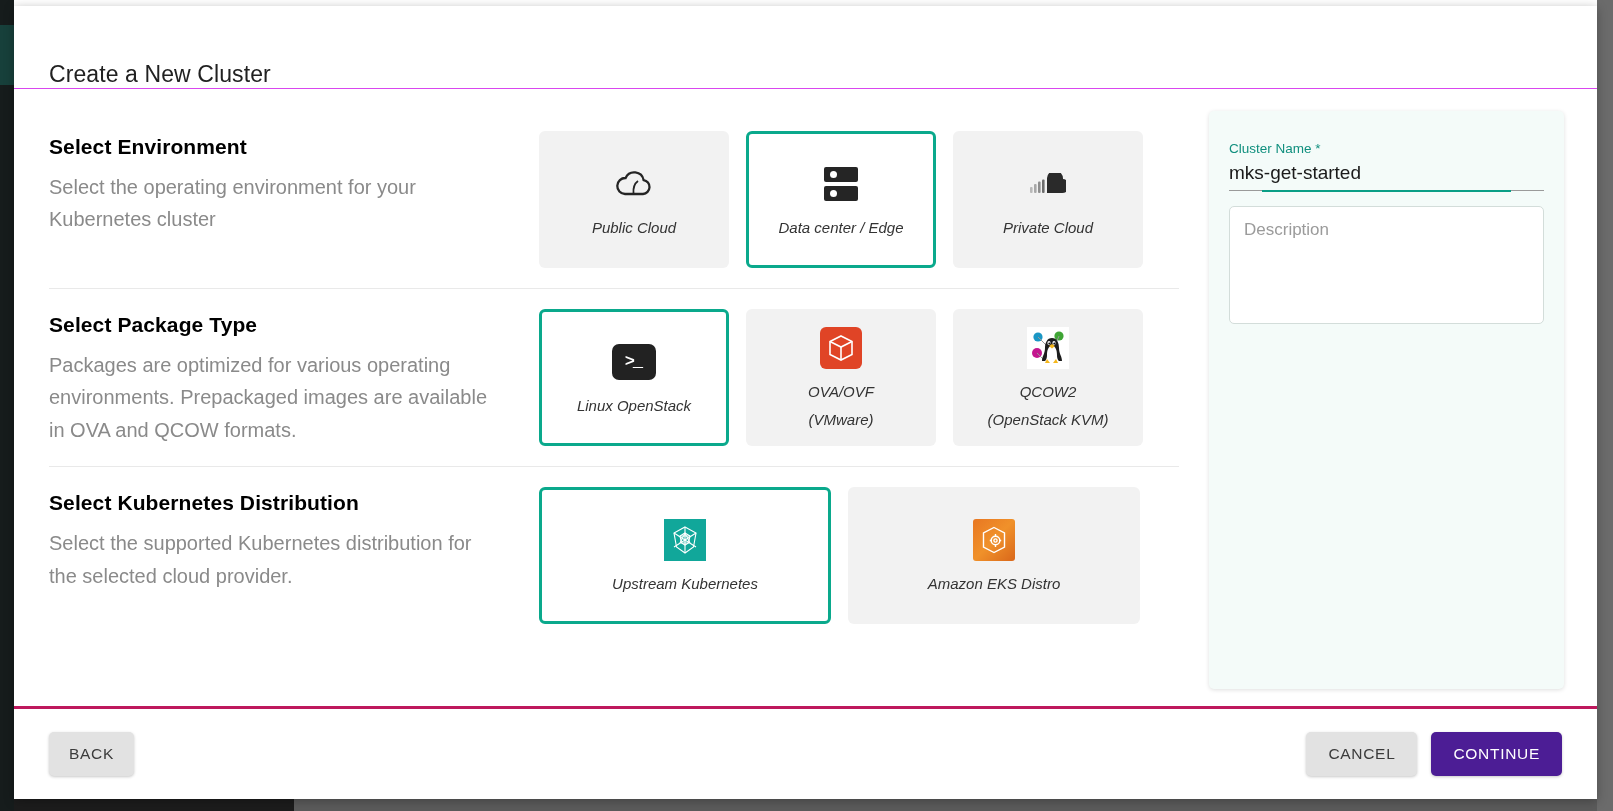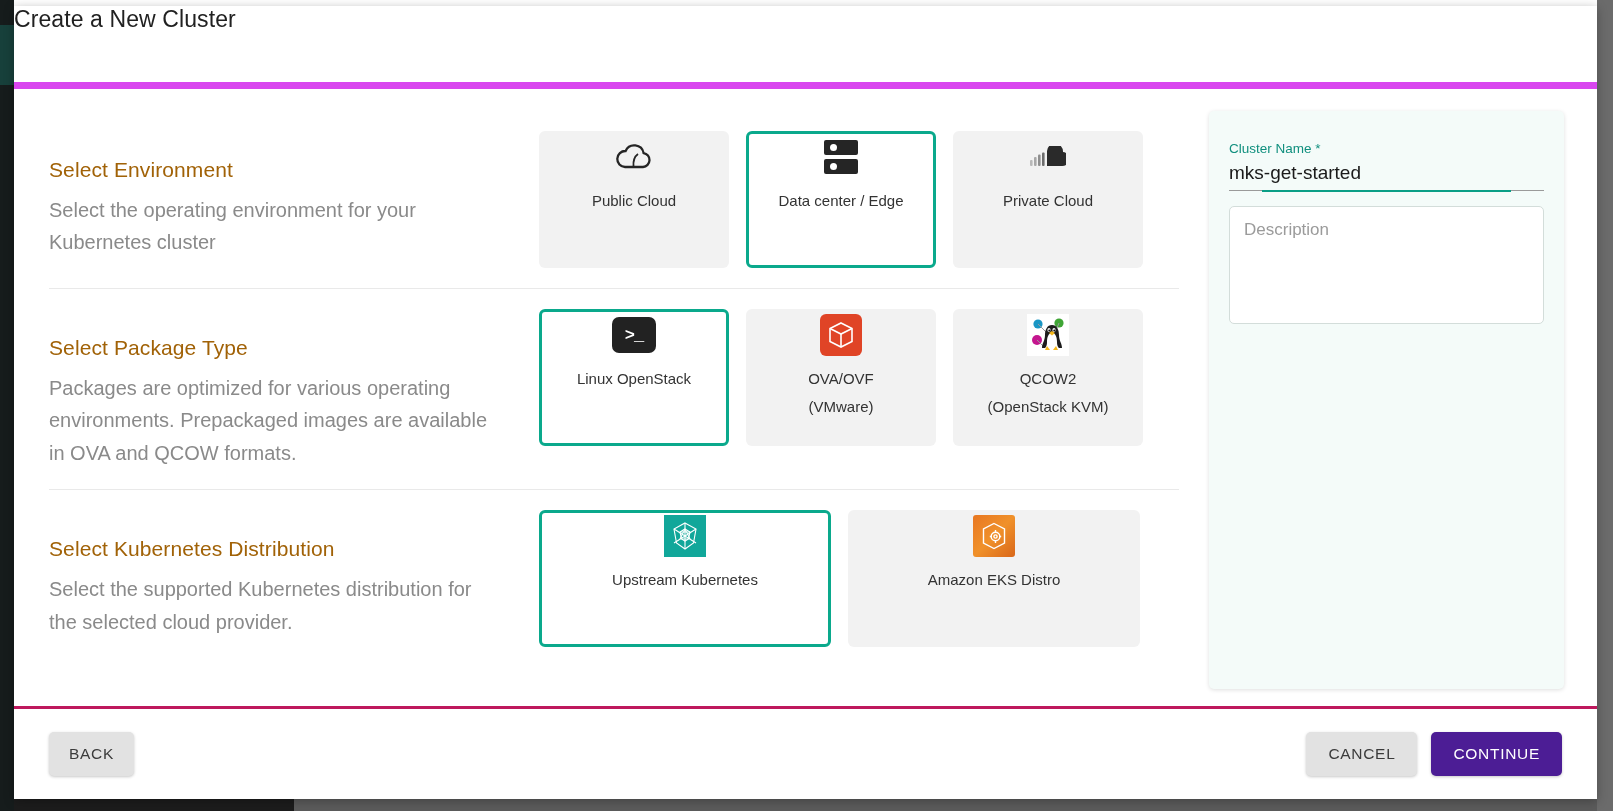--- a/index.html
+++ b/index.html
@@ -42,51 +42,53 @@
     position: absolute;
     left: 14px; top: 6px;
     width: 1583px; height: 793px;
     background: #ffffff;
     box-shadow: 0 2px 10px rgba(0,0,0,0.28);
     display: flex; flex-direction: column;
   }
 
   .modal-header {
     height: 83px; flex: 0 0 83px;
-    border-bottom: 7px solid #d946ef;
-    display: flex; align-items: flex-start;
+    border-bottom: 1px solid #d946ef;
+    display: flex; align-items: flex-end;
+    padding-left: 35px;
   }
   .modal-title { font-size: 23px; color: #212121; font-weight: 400; letter-spacing: .1px; }
 
   .modal-body {
     flex: 1 1 auto;
     display: flex;
     padding: 22px 35px 0 35px;
     min-height: 0;
   }
 
   .left-col { width: 1150px; flex: 0 0 1150px; padding-right: 20px; }
 
   .section { display: flex; padding: 18px 0 20px 0; }
   .section + .section { border-top: 1px solid #e9e9e9; }
   .section-text { width: 490px; flex: 0 0 490px; padding-top: 6px; }
-  .section-title { font-size: 21px; color: #a16207; font-weight: 400; margin-bottom: 12px; letter-spacing: .1px; margin-top: 23px; }
+  .section-title { font-size: 21px; color: #000000; font-weight: 700; margin-bottom: 12px; letter-spacing: .1px; }
   .section-desc { font-size: 20px; color: #8a8a8a; line-height: 1.62; max-width: 440px; }
 
   .cards { display: flex; align-items: flex-start; gap: 17px; padding-top: 2px; }
 
   .card {
     width: 190px; height: 137px;
     border-radius: 6px;
     background: #f2f2f2;
     border: 3px solid transparent;
     display: flex; flex-direction: column;
-    align-items: center; 
+    align-items: center; justify-content: center;
     cursor: pointer;
     gap: 6px;
+    font-style: italic;
   }
   .card.wide { width: 292px; }
   .card.selected { background: #ffffff; border-color: #0aa98c; }
   .card-label {
     font-size: 15px; color: #333333; text-align: center; line-height: 1.45;
   }
   .card-icon { height: 46px; display: flex; align-items: center; justify-content: center; margin-bottom: 4px; }
 
   
   .ico-cloud { width: 40px; height: 30px; }

